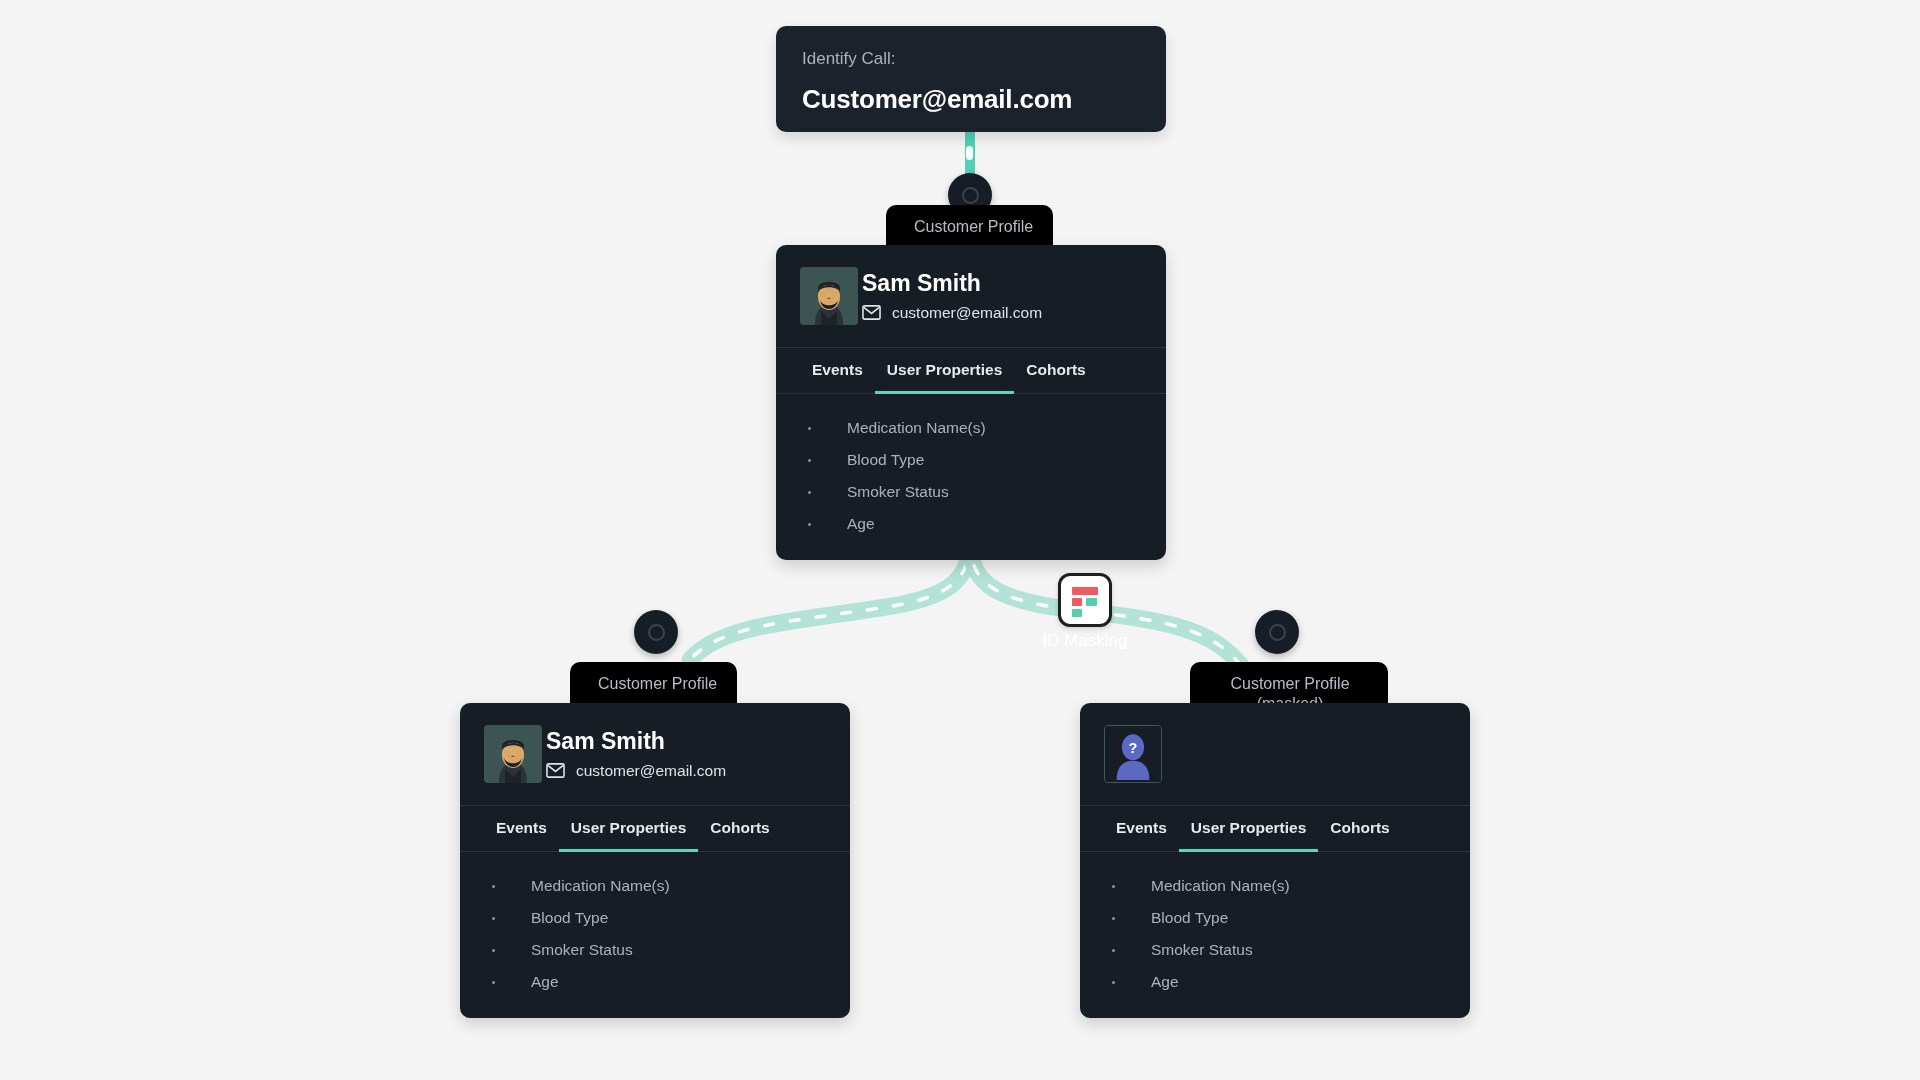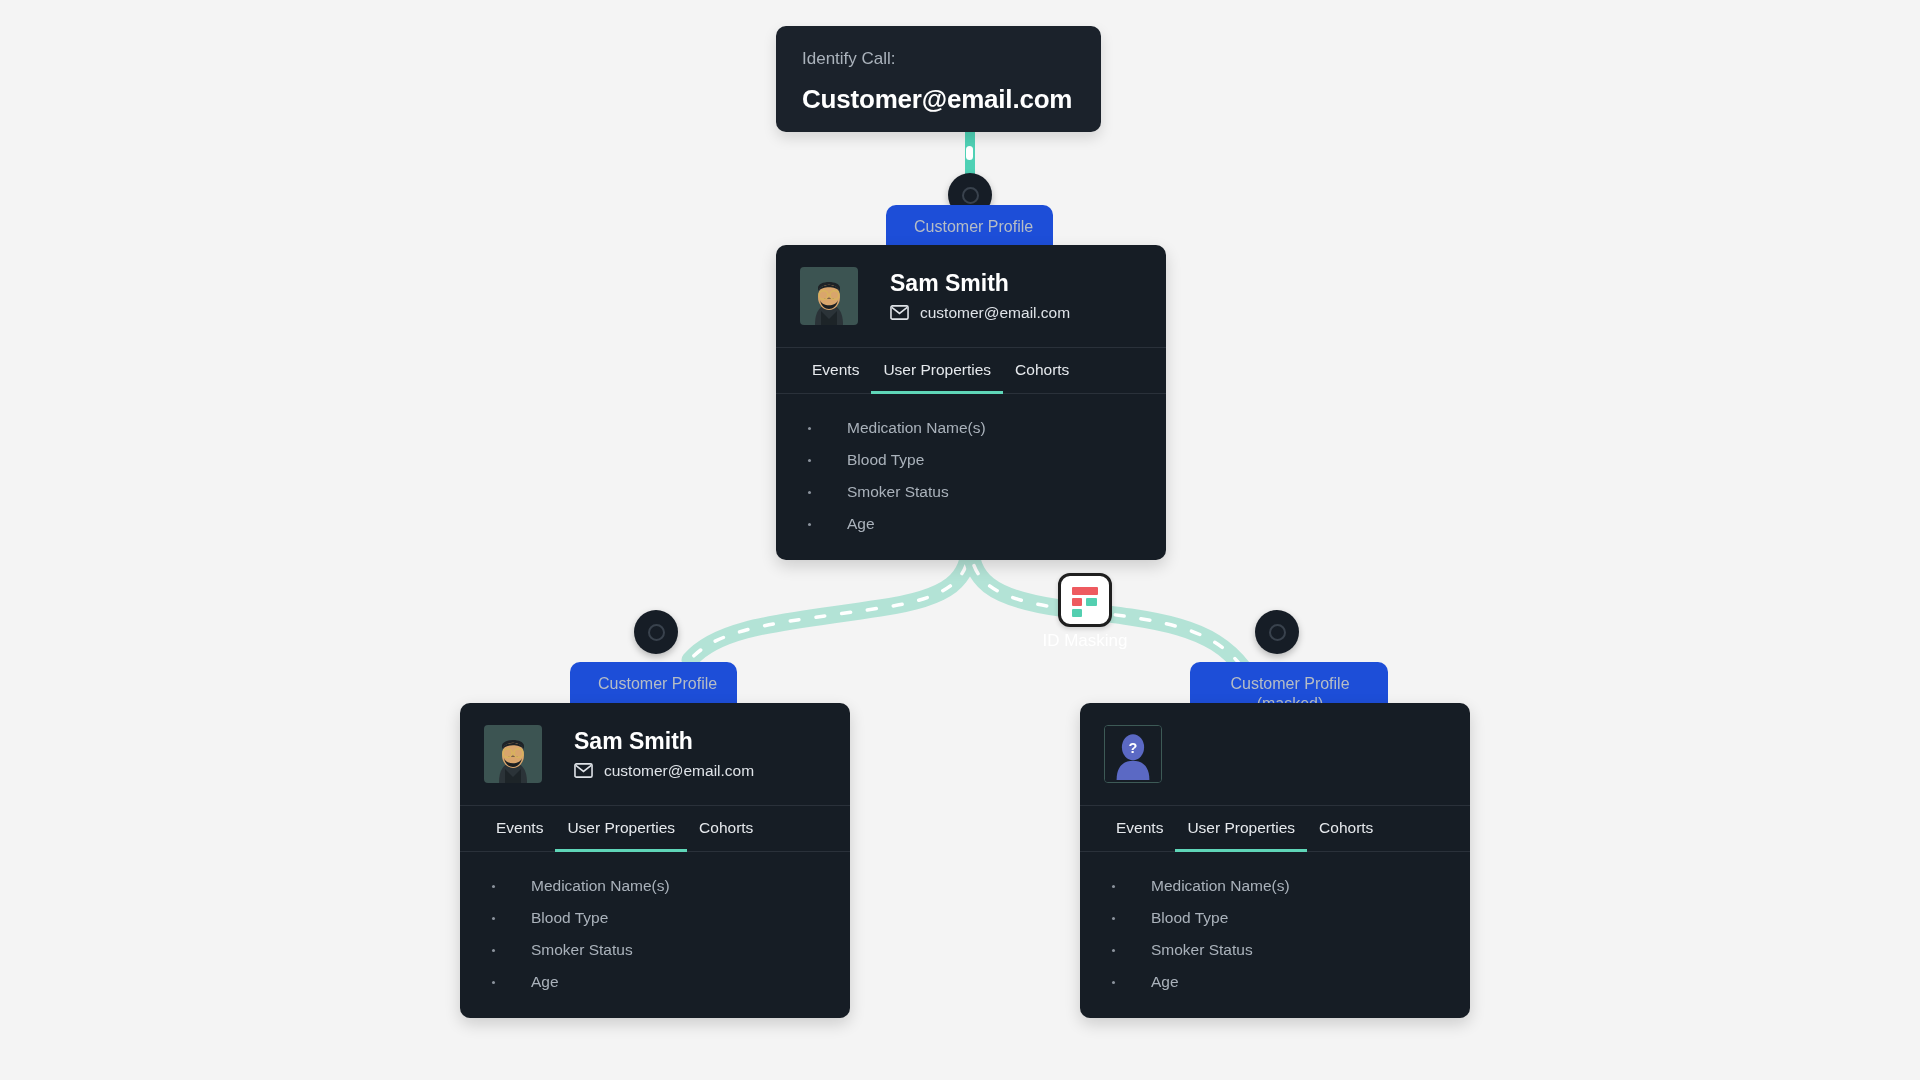--- a/index.html
+++ b/index.html
@@ -68,42 +68,42 @@
   .connector-dot .ring {
     width: 17px;
     height: 17px;
     border-radius: 50%;
     border: 2px solid #39424d;
   }
 
   
   .node-title {
     position: absolute;
-    background: #1d4ed8;
+    background: #000000;
     border-radius: 10px 10px 0 0;
     color: #b6bdc5;
     font-size: 16px;
     text-align: center;
     line-height: 1.28;
     padding: 12px 26px 14px 28px;
     white-space: nowrap;
   }
 
   
   .profile-card {
     position: absolute;
     background: #161d25;
     border-radius: 10px;
     box-shadow: 0 6px 16px rgba(0,0,0,0.16);
     overflow: hidden;
   }
   .profile-head {
     display: flex;
     align-items: center;
-    gap: 32px;
+    gap: 4px;
     padding: 22px 24px 22px 24px;
   }
   .avatar {
     width: 58px;
     height: 58px;
     border-radius: 4px;
     flex: none;
     overflow: hidden;
   }
   .avatar.masked {
@@ -138,20 +138,21 @@
     border-bottom: 1px solid #2a313a;
     padding: 0 24px;
   }
   .tab {
     font-size: 15.5px;
     color: #e6e9ed;
     padding: 13px 12px 12px 12px;
     border-bottom: 3px solid transparent;
     margin-bottom: -1px;
     white-space: nowrap;
+    font-weight: bold;
   }
   .tab.active {
     border-bottom-color: #5fd6b8;
   }
 
   .props {
     list-style: none;
     padding: 18px 24px 20px 24px;
   }
   .props li {
@@ -205,21 +206,21 @@
     <line x1="970" y1="130" x2="970" y2="190" stroke="#4fd1b5" stroke-width="10"></line>
     <rect x="966" y="146" width="7" height="14" rx="3.5" fill="#ffffff"></rect>
 
     <path d="M 970 540 C 970 580 950 598 880 608 C 790 622 720 625 690 660" fill="none" stroke="#b3e3d6" stroke-width="17" stroke-linecap="round"></path>
     <path d="M 970 540 C 970 580 950 598 880 608 C 790 622 720 625 690 660" fill="none" stroke="#ffffff" stroke-width="3.5" stroke-linecap="round" stroke-dasharray="9 17"></path>
 
     <path d="M 970 540 C 970 580 990 598 1060 608 C 1160 620 1210 625 1243 668" fill="none" stroke="#b3e3d6" stroke-width="17" stroke-linecap="round"></path>
     <path d="M 970 540 C 970 580 990 598 1060 608 C 1160 620 1210 625 1243 668" fill="none" stroke="#ffffff" stroke-width="3.5" stroke-linecap="round" stroke-dasharray="9 17"></path>
   </svg>
 
-  <div class="node event-card" style="left:776px; top:26px; width:325px; height:106px;">
+  <div class="node event-card" style="left:776px; top:26px; width:390px; height:106px;">
     <div class="kicker">Identify Call:</div>
     <div class="value">Customer@email.com</div>
   </div>
 
   <div class="connector-dot" style="left:948px; top:173px;">
     <div class="ring"></div>
   </div>
 
   <div class="node-title" style="left:886px; top:205px; width:167px;">
     <span>Customer Profile</span>

